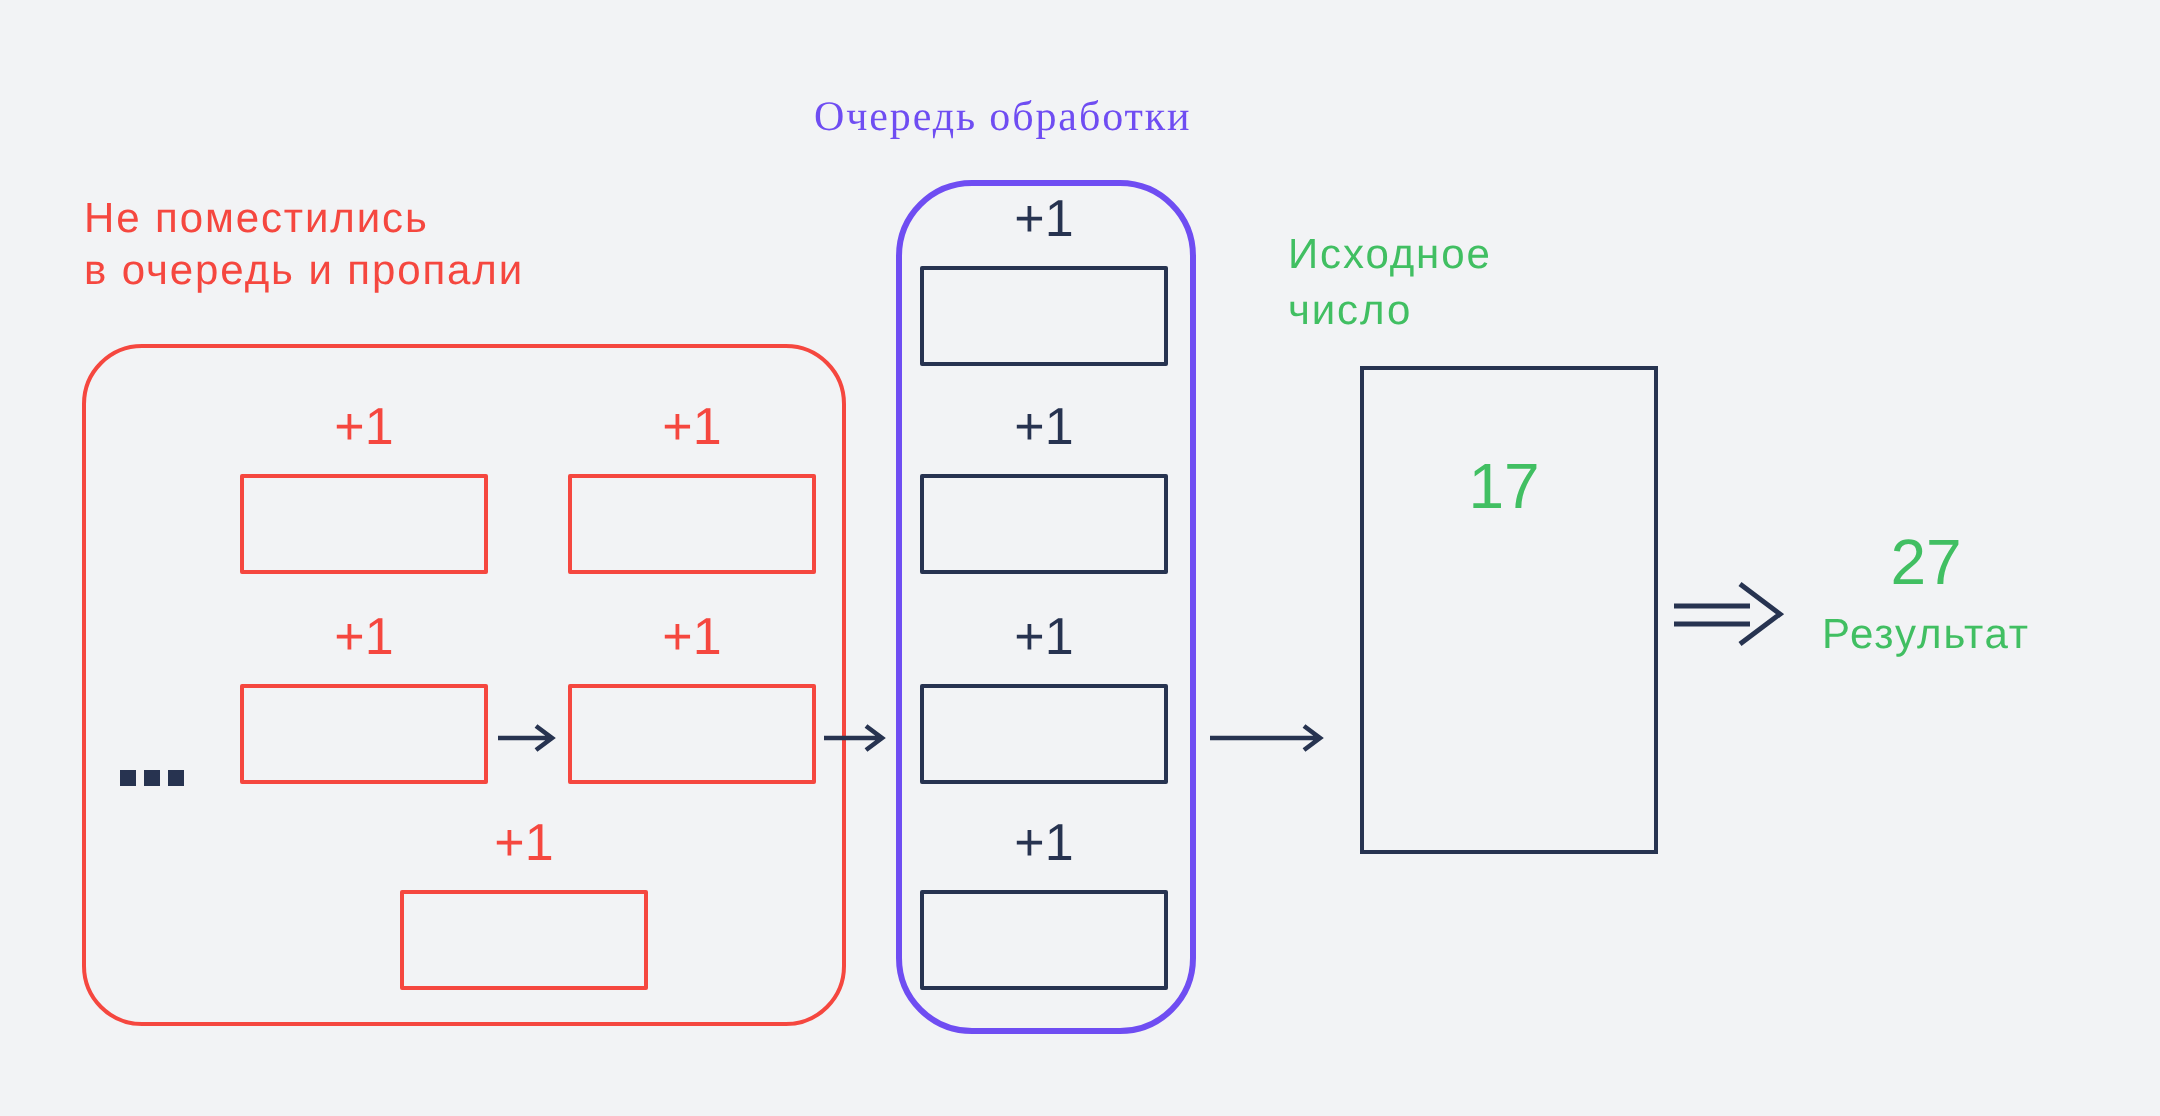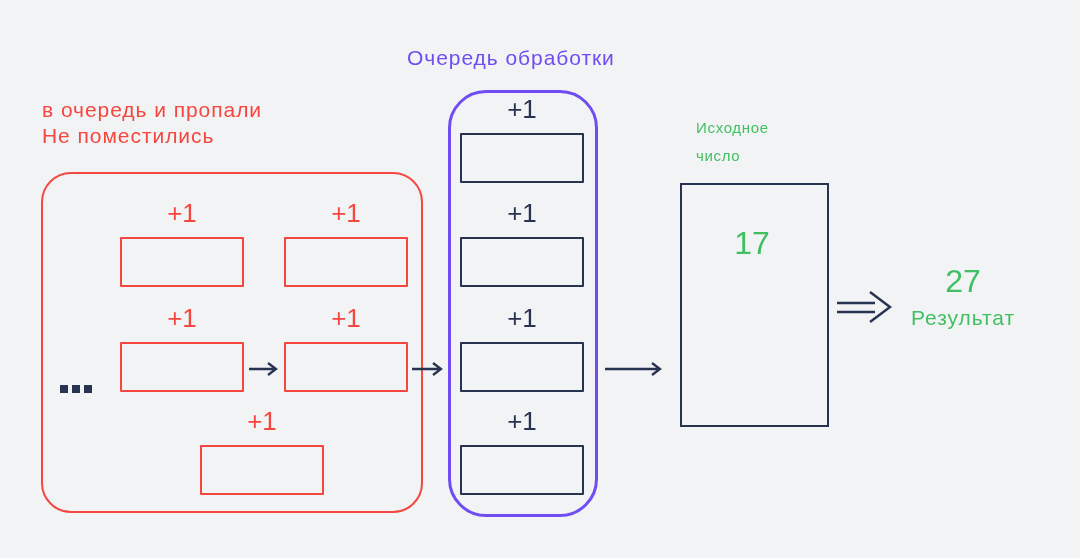--- a/index.html
+++ b/index.html
@@ -18,21 +18,21 @@
   .abs { position: absolute; }
 
   
   .heading {
     font-size: 21px;
     line-height: 26px;
     letter-spacing: 0.045em;
     white-space: nowrap;
   }
   .red-text    { color: #f5473f; }
-  .purple-text { color: #6f4df2; }
+  .purple-text { color: #6f4df2; font-family: Liberation Serif, serif; }
   .green-text  { color: #41bf62; }
   .navy-text   { color: #273350; }
 
   
   .lost-container {
     left: 41px; top: 172px;
     width: 382px; height: 341px;
     border: 2px solid #f5473f;
     border-radius: 30px;
     box-sizing: border-box;
@@ -77,22 +77,22 @@
     display: flex;
     gap: 4px;
   }
   .dot {
     width: 8px; height: 8px;
     background: #273350;
   }
 
   
   .source-label {
-    left: 696px; top: 114px;
-    font-size: 15px;
+    left: 644px; top: 114px;
+    font-size: 21px;
     line-height: 28px;
     letter-spacing: 0.045em;
   }
   .source-value {
     left: 680px; top: 227px;
     width: 144px;
     text-align: center;
     font-size: 32px;
     line-height: 32px;
   }
@@ -113,22 +113,22 @@
   }
 
   svg { display: block; }
 </style>
 </head>
 <body>
 
 <div class="canvas">
 
   <div class="abs heading red-text" style="left:42px; top:97px;">
+    <div>Не поместились</div>
     <div>в очередь и пропали</div>
-    <div>Не поместились</div>
   </div>
 
   <div class="abs lost-container"></div>
 
   <div class="cell" style="left:120px; top:200px;">
     <div class="plus red-text">+1</div>
     <div class="slot red-slot"></div>
   </div>
   <div class="cell" style="left:284px; top:200px;">
     <div class="plus red-text">+1</div>

